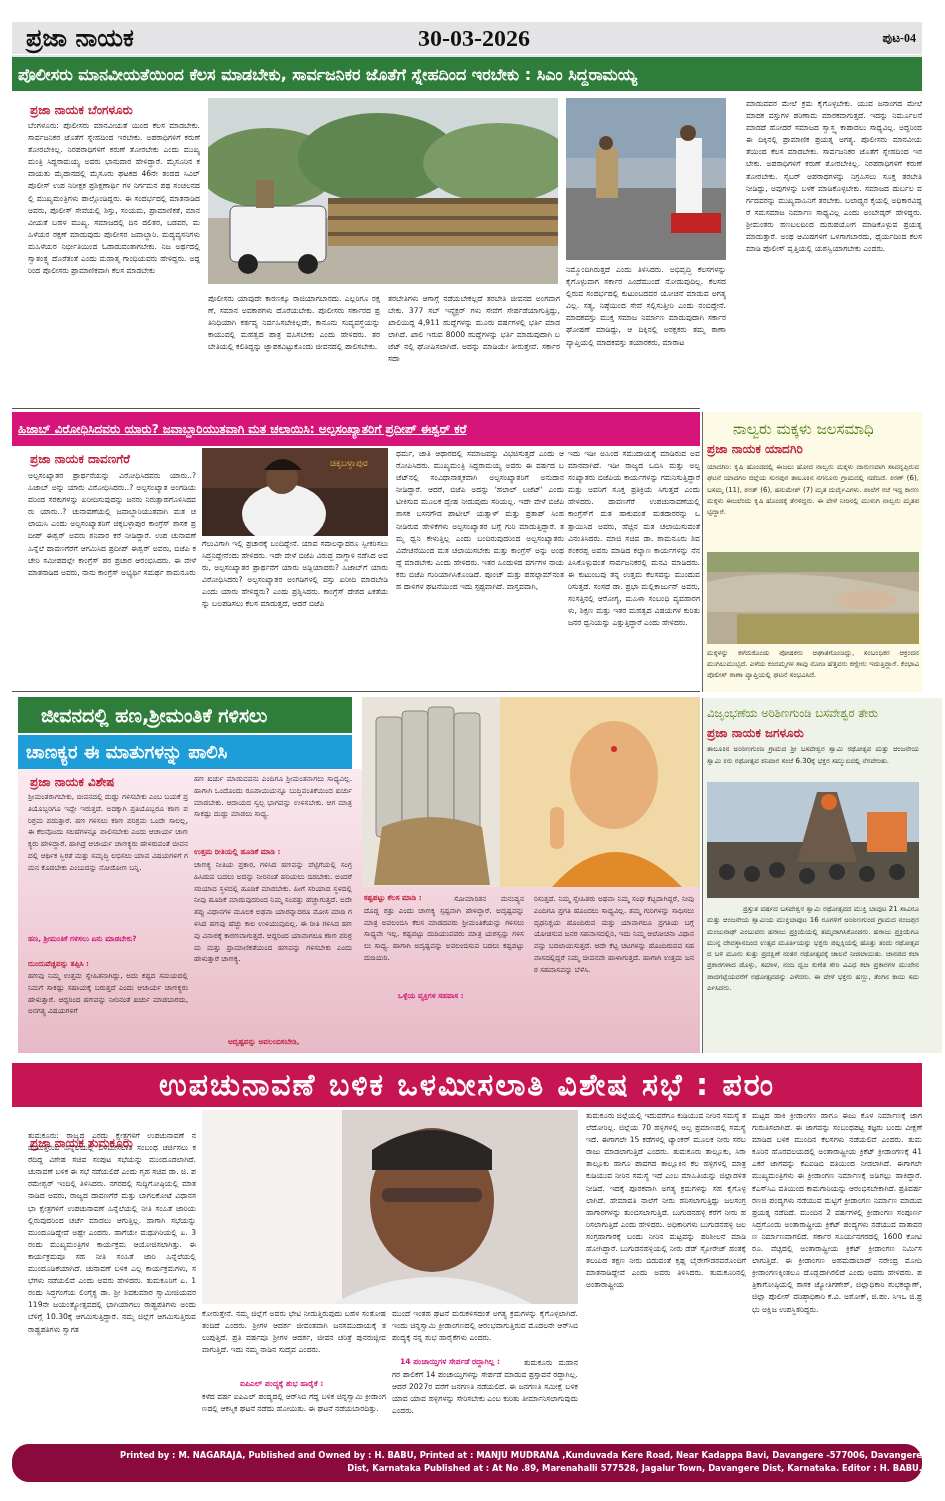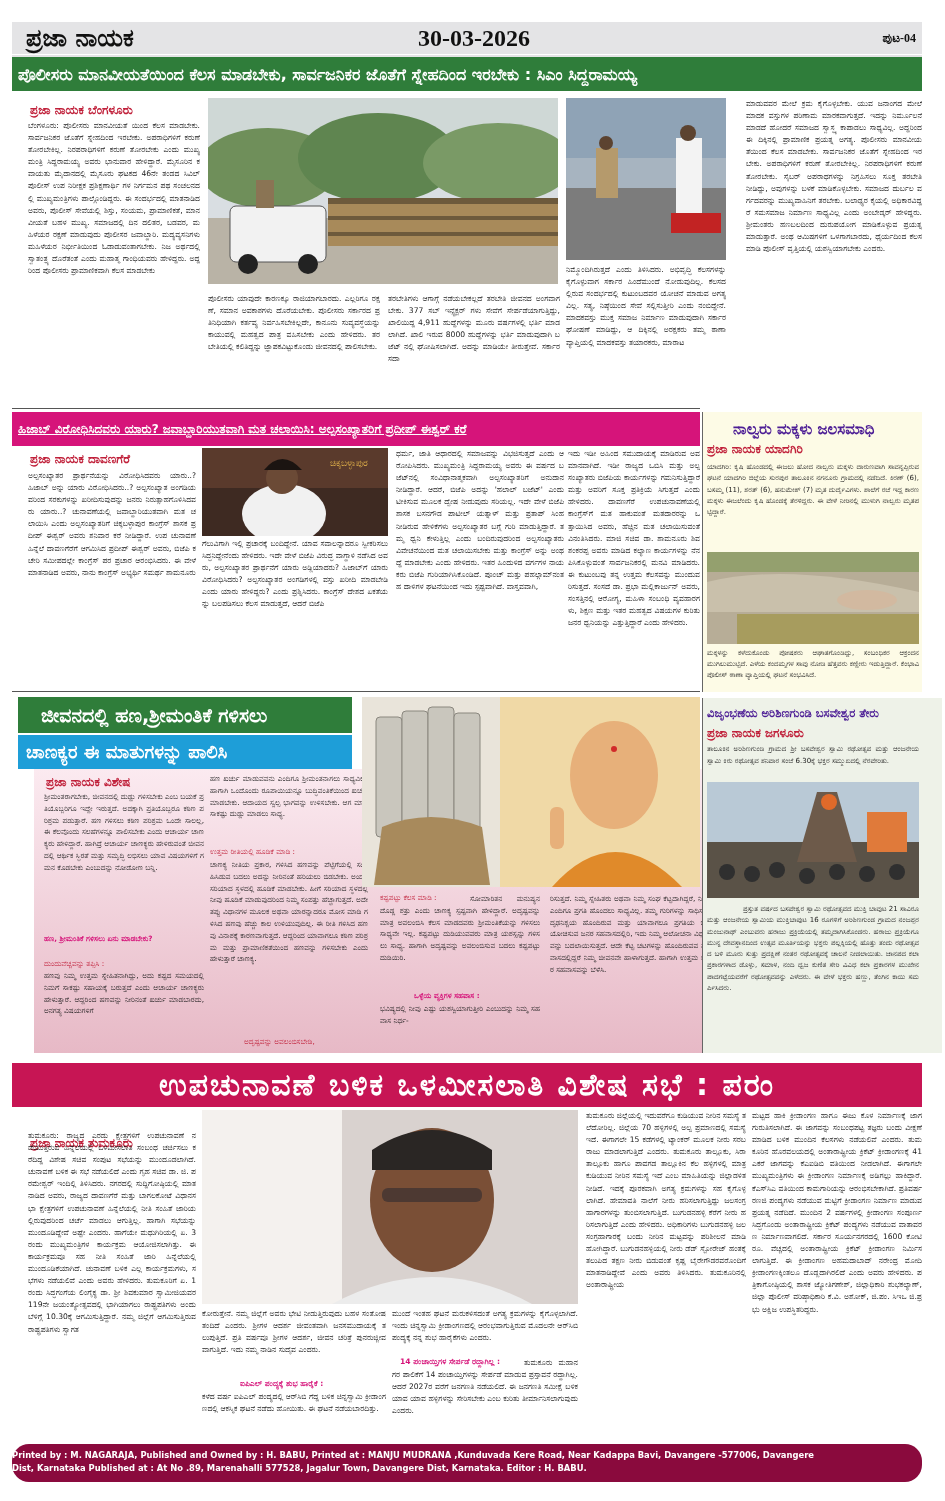--- a/index.html
+++ b/index.html
@@ -15,25 +15,25 @@
   .b2 { left: 12px; top: 412px; width: 688px; height: 34px; background: #d6147a; font-size: 12px; padding-left: 6px; text-decoration: underline; }
   .b3 { left: 12px; top: 1063px; width: 910px; height: 44px; background: #c71554; font-size: 30px; justify-content: center; letter-spacing: 2px; }
   .b4 { left: 18px; top: 697px; width: 334px; height: 36px; background: #2f7d3a; font-size: 19px; padding-left: 23px; }
   .b5 { left: 18px; top: 735px; width: 334px; height: 34px; background: #1e9ed8; font-size: 18px; padding-left: 8px; }
   .dateline { font-size: 12px; font-weight: bold; color: #c0203a; white-space: nowrap; }
   .body { font-size: 7.6px; line-height: 12.1px; text-align: justify; color: #1a1a1a; overflow: hidden; word-break: break-all; }
   .photo { overflow: hidden; }
   .rule { background: #555; height: 2px; }
   .yellow-box { left: 702px; top: 412px; width: 220px; height: 280px; background: #fdfbe6; border-left: 1px solid #666; }
   .green-box { left: 702px; top: 698px; width: 240px; height: 355px; background: #eef2e8; border-left: 1px solid #666; }
-  .side-title { font-size: 14px; font-weight: bold; color: #4c1d95; white-space: nowrap; }
-  .pink-panel { left: 18px; top: 769px; width: 682px; height: 284px; background: linear-gradient(180deg, #fbeaf0 0%, #e7b9c6 100%); margin-left: 16px; }
-  .footer { left: 12px; top: 1444px; width: 910px; height: 38px; background: #8a0a3d; color: #fff; font-size: 8.4px; font-weight: bold; text-align: left; line-height: 13px; padding-top: 5px; border-radius: 17px; }
+  .side-title { font-size: 14px; font-weight: normal; color: #4d7c0f; white-space: nowrap; }
+  .pink-panel { left: 18px; top: 769px; width: 682px; height: 284px; background: linear-gradient(180deg, #fbeaf0 0%, #e7b9c6 100%); }
+  .footer { left: 12px; top: 1444px; width: 910px; height: 38px; background: #8a0a3d; color: #fff; font-size: 8.4px; font-weight: bold; text-align: right; line-height: 13px; padding-top: 5px; border-radius: 17px; }
   .sub-pink { color: #d6147a; font-weight: bold; }
-  .sub-red { color: #c0203a; font-weight: normal; }
+  .sub-red { color: #c0203a; font-weight: bold; }
 </style>
 </head>
 <body>
 
 <div class="abs masthead">
   <div class="abs mast-name">ಪ್ರಜಾ ನಾಯಕ</div>
   <div class="abs mast-date">30-03-2026</div>
   <div class="abs mast-page">ಪುಟ-04</div>
 </div>
 
@@ -133,21 +133,20 @@
   <div class="abs body" style="left:10px; top:201px; width:160px; height:76px; font-size:7.3px; line-height:11.8px;">ಹಣವು ನಿಮ್ಮ ಉತ್ತಮ ಸ್ನೇಹಿತನಾಗಿದ್ದು, ಅದು ಕಷ್ಟದ ಸಮಯದಲ್ಲಿ ನಿಮಗೆ ಸಾಕಷ್ಟು ಸಹಾಯಕ್ಕೆ ಬರುತ್ತದೆ ಎಂದು ಆಚಾರ್ಯ ಚಾಣಕ್ಯರು ಹೇಳುತ್ತಾರೆ. ಆದ್ದರಿಂದ ಹಣವನ್ನು ನೀರಿನಂತೆ ಖರ್ಚು ಮಾಡಬಾರದು, ಅನಗತ್ಯ ವಿಷಯಗಳಿಗೆ</div>
 
   <div class="abs body" style="left:176px; top:4px; width:158px; height:72px; font-size:7.3px; line-height:11.8px;">ಹಣ ಖರ್ಚು ಮಾಡುವವನು ಎಂದಿಗೂ ಶ್ರೀಮಂತನಾಗಲು ಸಾಧ್ಯವಿಲ್ಲ. ಹಾಗಾಗಿ ಒಂದೊಂದು ರೂಪಾಯಿಯನ್ನೂ ಬುದ್ಧಿವಂತಿಕೆಯಿಂದ ಖರ್ಚು ಮಾಡಬೇಕು. ಆದಾಯದ ಸ್ವಲ್ಪ ಭಾಗವನ್ನು ಉಳಿಸಬೇಕು. ಆಗ ಮಾತ್ರ ಸಾಕಷ್ಟು ದುಡ್ಡು ಮಾಡಲು ಸಾಧ್ಯ.</div>
   <div class="abs sub-red" style="left:176px; top:78px; font-size:7.3px;">ಉತ್ತಮ ರೀತಿಯಲ್ಲಿ ಹೂಡಿಕೆ ಮಾಡಿ :</div>
   <div class="abs body" style="left:176px; top:90px; width:158px; height:178px; font-size:7.3px; line-height:11.8px;">ಚಾಣಕ್ಯ ನೀತಿಯ ಪ್ರಕಾರ, ಗಳಿಸಿದ ಹಣವನ್ನು ಪೆಟ್ಟಿಗೆಯಲ್ಲಿ ಸಂಗ್ರಹಿಸಿಡುವ ಬದಲು ಅದನ್ನು ನೀರಿನಂತೆ ಹರಿಯಲು ಬಿಡಬೇಕು. ಅಂದರೆ ಸರಿಯಾದ ಸ್ಥಳದಲ್ಲಿ ಹೂಡಿಕೆ ಮಾಡಬೇಕು. ಹೀಗೆ ಸರಿಯಾದ ಸ್ಥಳದಲ್ಲಿ ನೀವು ಹೂಡಿಕೆ ಮಾಡುವುದರಿಂದ ನಿಮ್ಮ ಸಂಪತ್ತು ಹೆಚ್ಚಾಗುತ್ತದೆ. ಅದೇ ತಪ್ಪು ವಿಧಾನಗಳ ಮೂಲಕ ಅಥವಾ ಯಾರನ್ನಾದರೂ ಮೋಸ ಮಾಡಿ ಗಳಿಸಿದ ಹಣವು ಹೆಚ್ಚು ಕಾಲ ಉಳಿಯುವುದಿಲ್ಲ. ಈ ರೀತಿ ಗಳಿಸಿದ ಹಣವು ವಿನಾಶಕ್ಕೆ ಕಾರಣವಾಗುತ್ತದೆ. ಆದ್ದರಿಂದ ಯಾವಾಗಲೂ ಕಠಿಣ ಪರಿಶ್ರಮ ಮತ್ತು ಪ್ರಾಮಾಣಿಕತೆಯಿಂದ ಹಣವನ್ನು ಗಳಿಸಬೇಕು ಎಂದು ಹೇಳುತ್ತಾರೆ ಚಾಣಕ್ಯ.</div>
   <div class="abs sub-red" style="left:210px; top:268px; font-size:7.3px;">ಅದೃಷ್ಟವನ್ನು ಅವಲಂಬಿಸಬೇಡಿ,</div>
 
   <div class="abs sub-red" style="left:346px; top:124px; font-size:7.3px;">ಕಷ್ಟಪಟ್ಟು ಕೆಲಸ ಮಾಡಿ :</div>
   <div class="abs body" style="left:346px; top:124px; width:160px; height:96px; font-size:7.3px; line-height:11.8px; text-indent:90px;">ಸೋಮಾರಿತನ ಮನುಷ್ಯನ ದೊಡ್ಡ ಶತ್ರು ಎಂದು ಚಾಣಕ್ಯ ಸ್ಪಷ್ಟವಾಗಿ ಹೇಳಿದ್ದಾರೆ. ಅದೃಷ್ಟವನ್ನು ಮಾತ್ರ ಅವಲಂಬಿಸಿ ಕೆಲಸ ಮಾಡದವರು ಶ್ರೀಮಂತಿಕೆಯನ್ನು ಗಳಿಸಲು ಸಾಧ್ಯವೇ ಇಲ್ಲ. ಕಷ್ಟಪಟ್ಟು ದುಡಿಯುವವರು ಮಾತ್ರ ಯಶಸ್ಸನ್ನು ಗಳಿಸಲು ಸಾಧ್ಯ. ಹಾಗಾಗಿ ಅದೃಷ್ಟವನ್ನು ಅವಲಂಬಿಸುವ ಬದಲು ಕಷ್ಟಪಟ್ಟು ದುಡಿಯಿರಿ.</div>
   <div class="abs sub-pink" style="left:380px; top:222px; font-size:7.3px;">ಒಳ್ಳೆಯ ವ್ಯಕ್ತಿಗಳ ಸಹವಾಸ :</div>
-  <div class="abs body" style="left:346px; top:234px; width:160px; height:40px; font-size:7.3px; line-height:11.8px;">ಭವಿಷ್ಯದಲ್ಲಿ ನೀವು ಎಷ್ಟು ಯಶಸ್ವಿಯಾಗುತ್ತೀರಿ ಎಂಬುದನ್ನು ನಿಮ್ಮ ಸಹವಾಸ ನಿರ್ಧ-</div>
   <div class="abs body" style="left:516px; top:124px; width:160px; height:150px; font-size:7.3px; line-height:11.8px;">ರಿಸುತ್ತದೆ. ನಿಮ್ಮ ಸ್ನೇಹಿತರು ಅಥವಾ ನಿಮ್ಮ ಸಂಘ ಕೆಟ್ಟದಾಗಿದ್ದರೆ, ನೀವು ಎಂದಿಗೂ ಪ್ರಗತಿ ಹೊಂದಲು ಸಾಧ್ಯವಿಲ್ಲ. ತಮ್ಮ ಗುರಿಗಳನ್ನು ಸಾಧಿಸಲು ದೃಢನಿಶ್ಚಯ ಹೊಂದಿರುವ ಮತ್ತು ಯಾವಾಗಲೂ ಪ್ರಗತಿಯ ಬಗ್ಗೆ ಯೋಚಿಸುವ ಜನರ ಸಹವಾಸದಲ್ಲಿರಿ, ಇದು ನಿಮ್ಮ ಆಲೋಚನಾ ವಿಧಾನವನ್ನು ಬದಲಾಯಿಸುತ್ತದೆ. ಆದೇ ಕೆಟ್ಟ ಚಟಗಳನ್ನು ಹೊಂದಿರುವವ ಸಹವಾಸದಲ್ಲಿದ್ದರೆ ನಿಮ್ಮ ಜೀವನವೇ ಹಾಳಾಗುತ್ತದೆ. ಹಾಗಾಗಿ ಉತ್ತಮ ಜನರ ಸಹವಾಸವನ್ನು ಬೆಳೆಸಿ.</div>
 </div>
 
 <div class="abs photo" style="left:362px; top:697px; width:338px; height:190px;">
   <svg width="338" height="190" viewBox="0 0 338 190">
     <rect width="338" height="190" fill="#f3e6cf"></rect>
     <rect x="0" y="0" width="138" height="190" fill="#e9e4da"></rect>
     <g fill="#c9c6bd" stroke="#8a877f">
       <rect x="14" y="20" width="26" height="120" rx="4"></rect>
       <rect x="40" y="14" width="26" height="126" rx="4"></rect>

